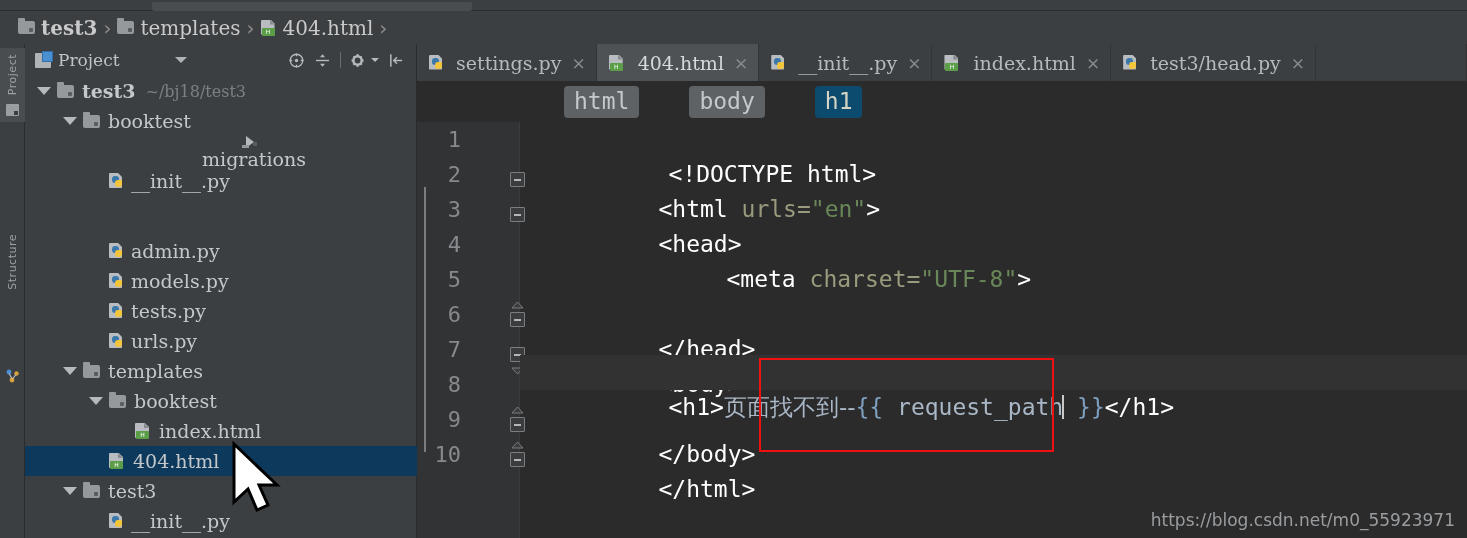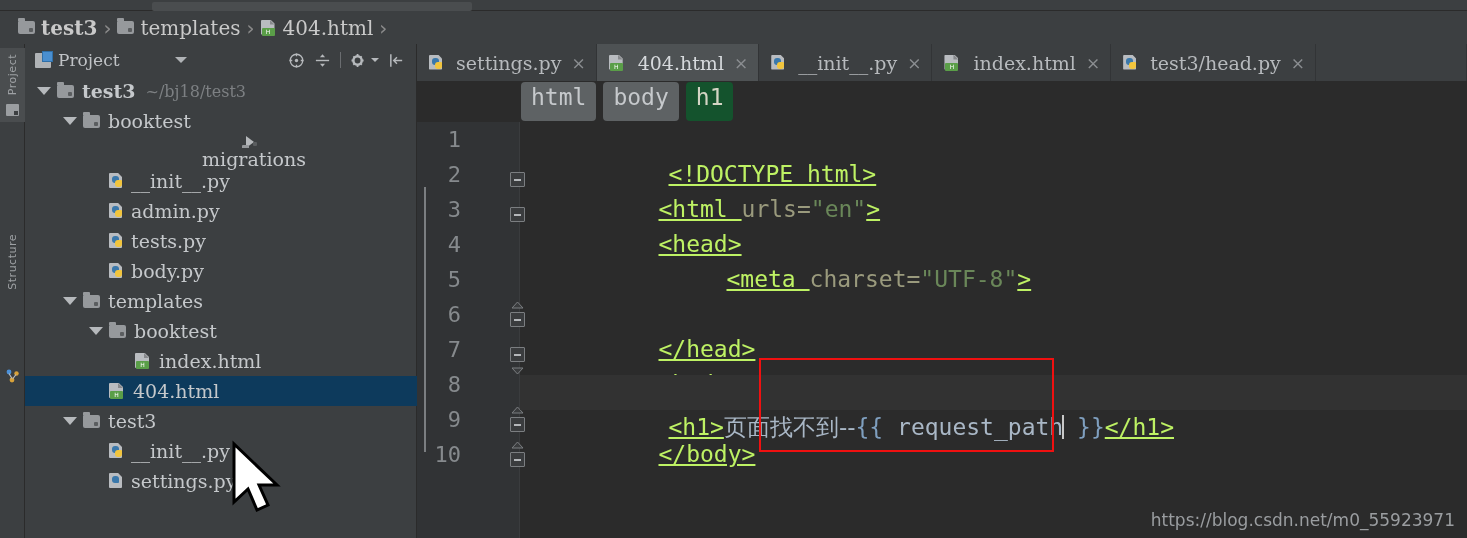--- a/index.html
+++ b/index.html
@@ -175,24 +175,24 @@
   .tab.active { background: #4e5254; color: #d6d9dc; }
   .tab .x { color: #8b8e91; font-size: 17px; margin-left: 3px; }
   .tabfill { flex: 1; border-right: 1px solid #323436; }
 
   
   .chiprow {
     position: absolute; left: 0; top: 37px; width: 1050px; height: 41px;
     background: #2b2b2b; display: flex; align-items: center; padding-left: 104px; gap: 7px;
   }
   .chip {
-    padding: 2px 10px 11px; border-radius: 4px; font-size: 23px;
-    font-family: "DejaVu Sans Mono", monospace; color: #c6c9cc; background: #5e6264;
-  }
-  .chip.hl { background: #14532d; color: #d4d4c4; }
+    padding: 2px 10px 4px; border-radius: 4px; font-size: 23px;
+    font-family: "DejaVu Sans Mono", monospace; color: #c6c9cc; background: #5e6264; margin-left: 43px;
+  }
+  .chip.hl { background: #0c4a6e; color: #d4d4c4; }
 
   
   .codepane {
     position: absolute; left: 0; top: 78px; width: 1050px; height: 416px;
     background: #2b2b2b;
   }
   .gutter {
     position: absolute; left: 0; top: 0; width: 103px; height: 416px;
     background: #313335; border-right: 1px solid #3a3c3e;
   }
@@ -216,21 +216,21 @@
   }
   .codearea {
     position: absolute; left: 103px; top: 0; width: 947px; height: 416px;
   }
   .cline {
     position: absolute; left: 0; height: 35px; line-height: 35px;
     font-size: 23px; font-family: "DejaVu Sans Mono", monospace;
     white-space: pre; color: #a9b7c6;
   }
   .cline.current { background: #323232; width: 947px; }
-  .tag { color: #bef264; text-decoration: underline; }
+  .tag { color: #ffffff; }
   .attr { color: #9a9a7d; }
   .str { color: #6a8759; }
   .txt { color: #a9b7c6; }
   .brace { color: #7f9fbf; }
   .cjk { font-family: "DejaVu Sans", sans-serif; }
   .caret-bar {
     display: inline-block; width: 2px; height: 24px; background: #c8c8c8;
     vertical-align: -4px; margin: 0 -1px;
   }
 
@@ -345,46 +345,55 @@
         </div>
         <div class="trow" style="padding-left: 64px;">
           <span class="twist none"></span>
           <span class="ico-py">
             <span class="pg"></span>
             <span class="b1"></span>
             <span class="b2"></span>
           </span>
           <span class="tlabel">__init__.py</span>
         </div>
-        <div class="trow" style="padding-left: 64px;">
+        <div class="trow" style="padding-left: 64px; margin-top: 40px;">
           <span class="twist none"></span>
           <span class="ico-py">
             <span class="pg"></span>
             <span class="b1"></span>
             <span class="b2"></span>
           </span>
           <span class="tlabel">admin.py</span>
         </div>
         <div class="trow" style="padding-left: 64px;">
           <span class="twist none"></span>
           <span class="ico-py">
             <span class="pg"></span>
             <span class="b1"></span>
             <span class="b2"></span>
           </span>
+          <span class="tlabel">models.py</span>
+        </div>
+        <div class="trow" style="padding-left: 64px;">
+          <span class="twist none"></span>
+          <span class="ico-py">
+            <span class="pg"></span>
+            <span class="b1"></span>
+            <span class="b2"></span>
+          </span>
           <span class="tlabel">tests.py</span>
         </div>
         <div class="trow" style="padding-left: 64px;">
           <span class="twist none"></span>
           <span class="ico-py">
             <span class="pg"></span>
             <span class="b1"></span>
             <span class="b2"></span>
           </span>
-          <span class="tlabel">body.py</span>
+          <span class="tlabel">urls.py</span>
         </div>
         <div class="trow" style="padding-left: 38px;">
           <span class="twist open"></span>
           <span class="ico-folder"></span>
           <span class="tlabel">templates</span>
         </div>
         <div class="trow" style="padding-left: 64px;">
           <span class="twist open"></span>
           <span class="ico-folder"></span>
           <span class="tlabel">booktest</span>
@@ -548,25 +557,28 @@
         </div>
         <div class="cline" style="top:105px;left:68px;">
           <span class="tag">&lt;meta </span><span class="attr">charset=</span><span class="str">"UTF-8"</span><span class="tag">&gt;</span>
         </div>
         <div class="cline" style="top:175px;left:0px;text-align:right;">
           <span class="tag">&lt;/head&gt;</span>
         </div>
         <div class="cline" style="top:210px;left:0px;">
           <span class="tag">&lt;body&gt;</span>
         </div>
-        <div class="cline current" style="top:253px;left:0px;">
+        <div class="cline current" style="top:233px;left:0px;">
           <span style="padding-left:10px;" class="tag">&lt;h1&gt;</span><span class="txt cjk">页面找不到--</span><span class="brace">{{</span><span class="txt"> request_path</span><span class="caret-bar"></span><span class="brace"> }}</span><span class="tag">&lt;/h1&gt;</span>
         </div>
         <div class="cline" style="top:280px;left:0px;">
           <span class="tag">&lt;/body&gt;</span>
+        </div>
+        <div class="cline" style="top:315px;left:0px;">
+          <span class="tag">&lt;/html&gt;</span>
         </div>
       </div>
     </div>
   </div>
 
   <div class="redrect" style="left:759px;top:358px;width:295px;height:94px;"></div>
 
   <svg class="cursor" style="left:228px;top:440px;width:58px;height:78px;" viewBox="0 0 58 78">
     <path d="M6 4 L6 62 L20 49 L29 70 L40 65 L31 45 L49 45 Z" fill="#ffffff" stroke="#000000" stroke-width="3"></path>
   </svg>

